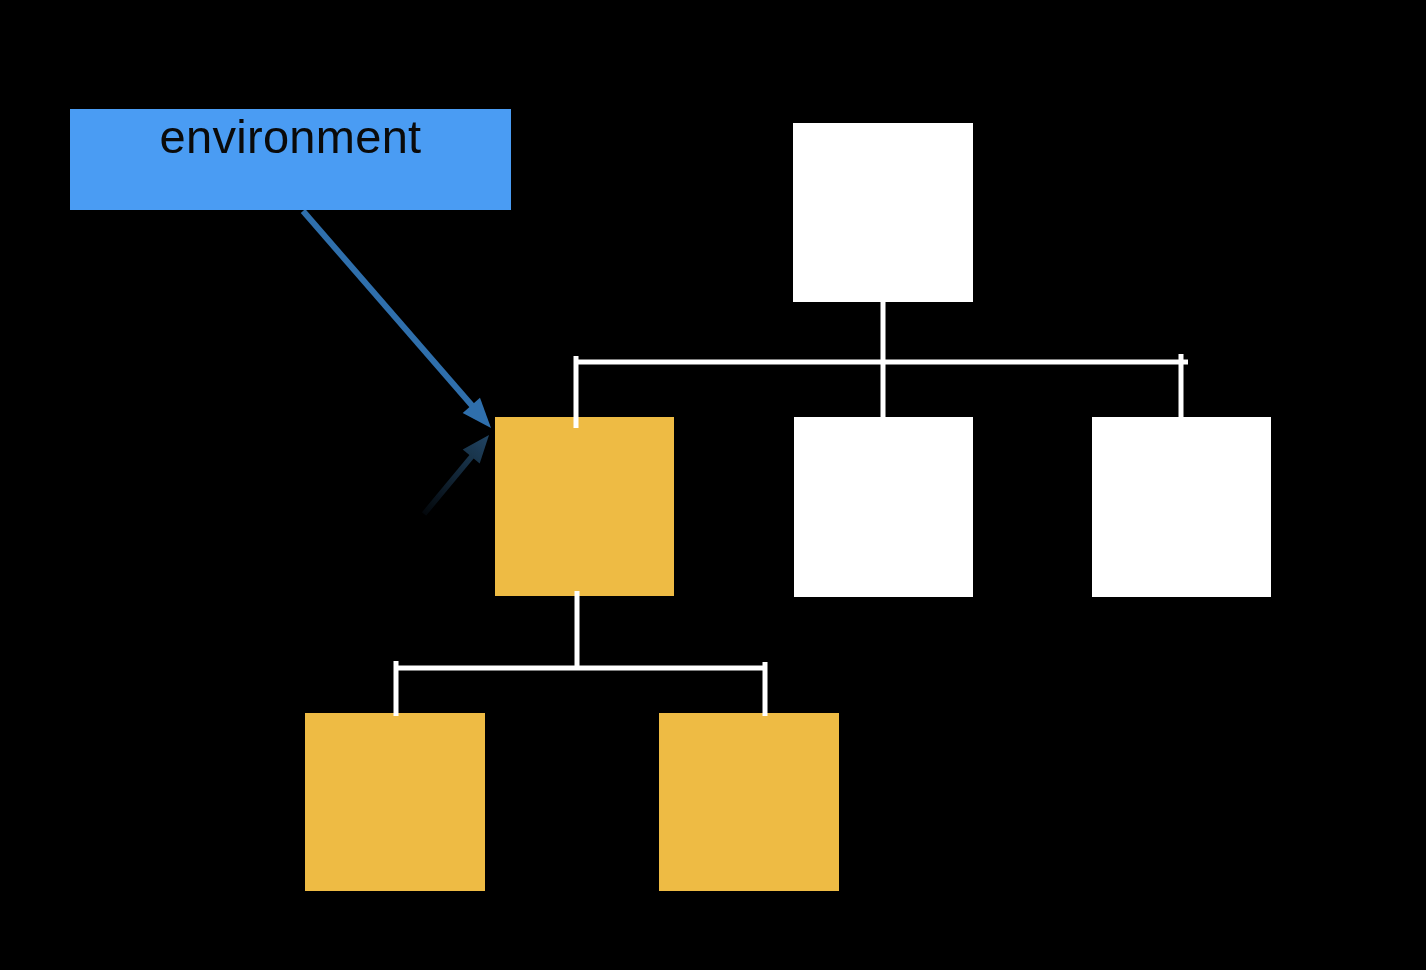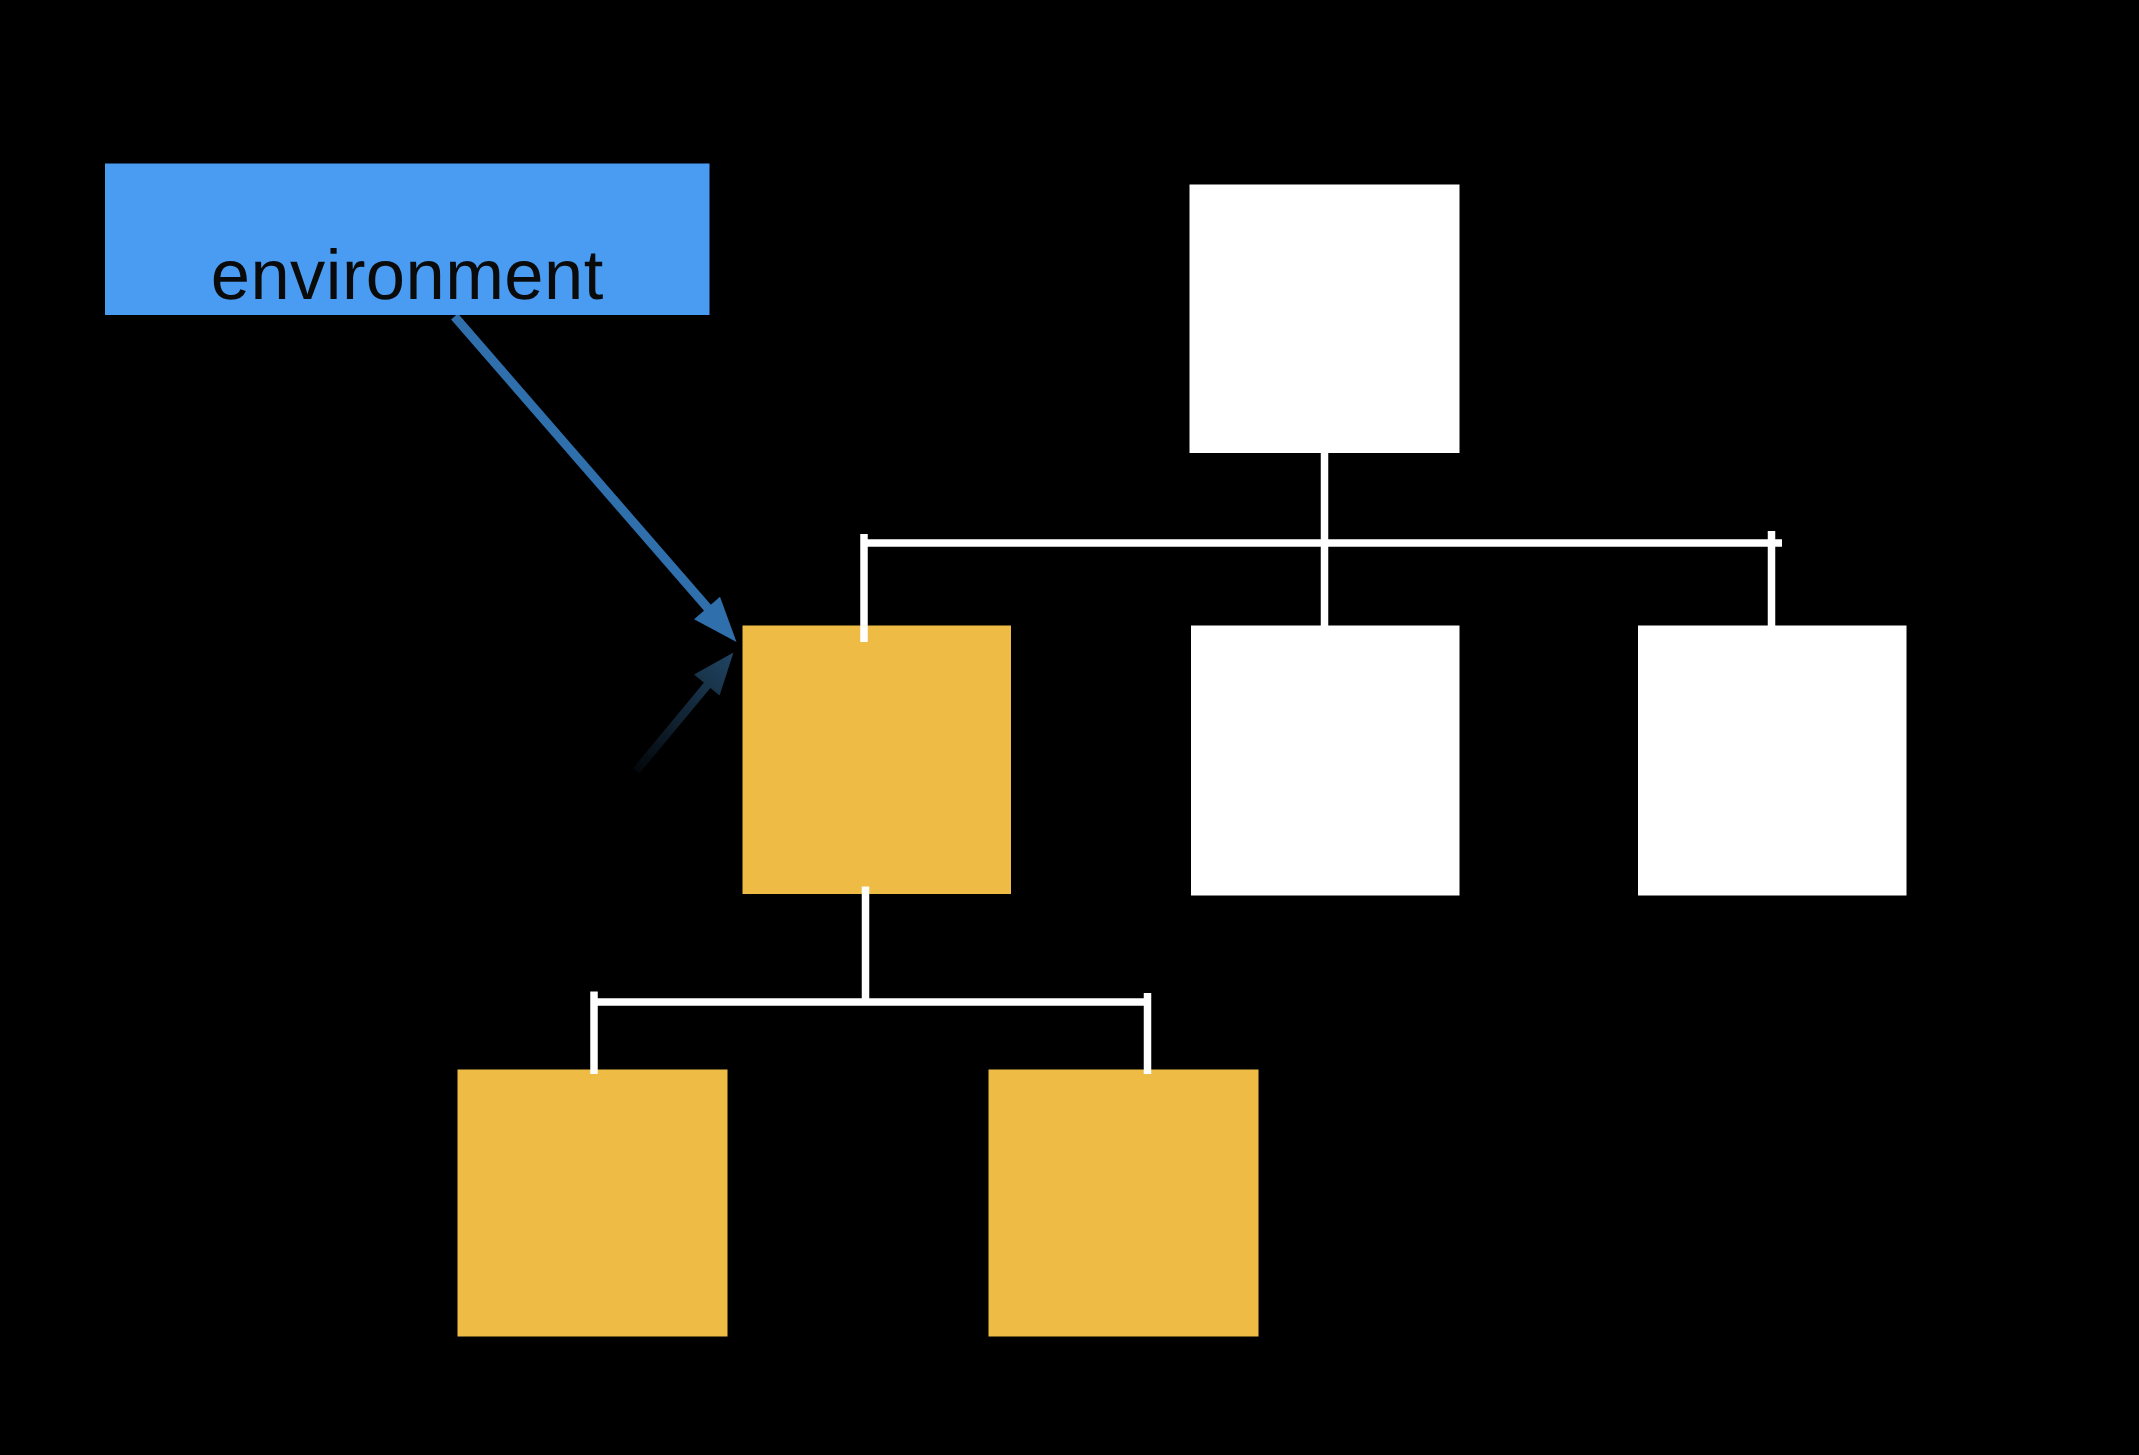--- a/index.html
+++ b/index.html
@@ -21,24 +21,24 @@
   .node-root        { left: 793px;  top: 123px; width: 180px; height: 179px; }
   .node-mid-left    { left: 495px;  top: 417px; width: 179px; height: 179px; }
   .node-mid-center  { left: 794px;  top: 417px; width: 179px; height: 180px; }
   .node-mid-right   { left: 1092px; top: 417px; width: 179px; height: 180px; }
   .node-bottom-left { left: 305px;  top: 713px; width: 180px; height: 178px; }
   .node-bottom-right{ left: 659px;  top: 713px; width: 180px; height: 178px; }
   .callout {
     position: absolute;
     left: 70px;
     top: 109px;
-    width: 403px;
+    width: 441px;
     height: 101px;
     display: flex;
-    align-items: flex-end;
+    align-items: flex-start;
     justify-content: center;
     font-family: "Liberation Sans", sans-serif;
     font-size: 47px;
     font-weight: 500;
     letter-spacing: 0.3px;
   }
   .overlay {
     position: absolute;
     left: 0;
     top: 0;

